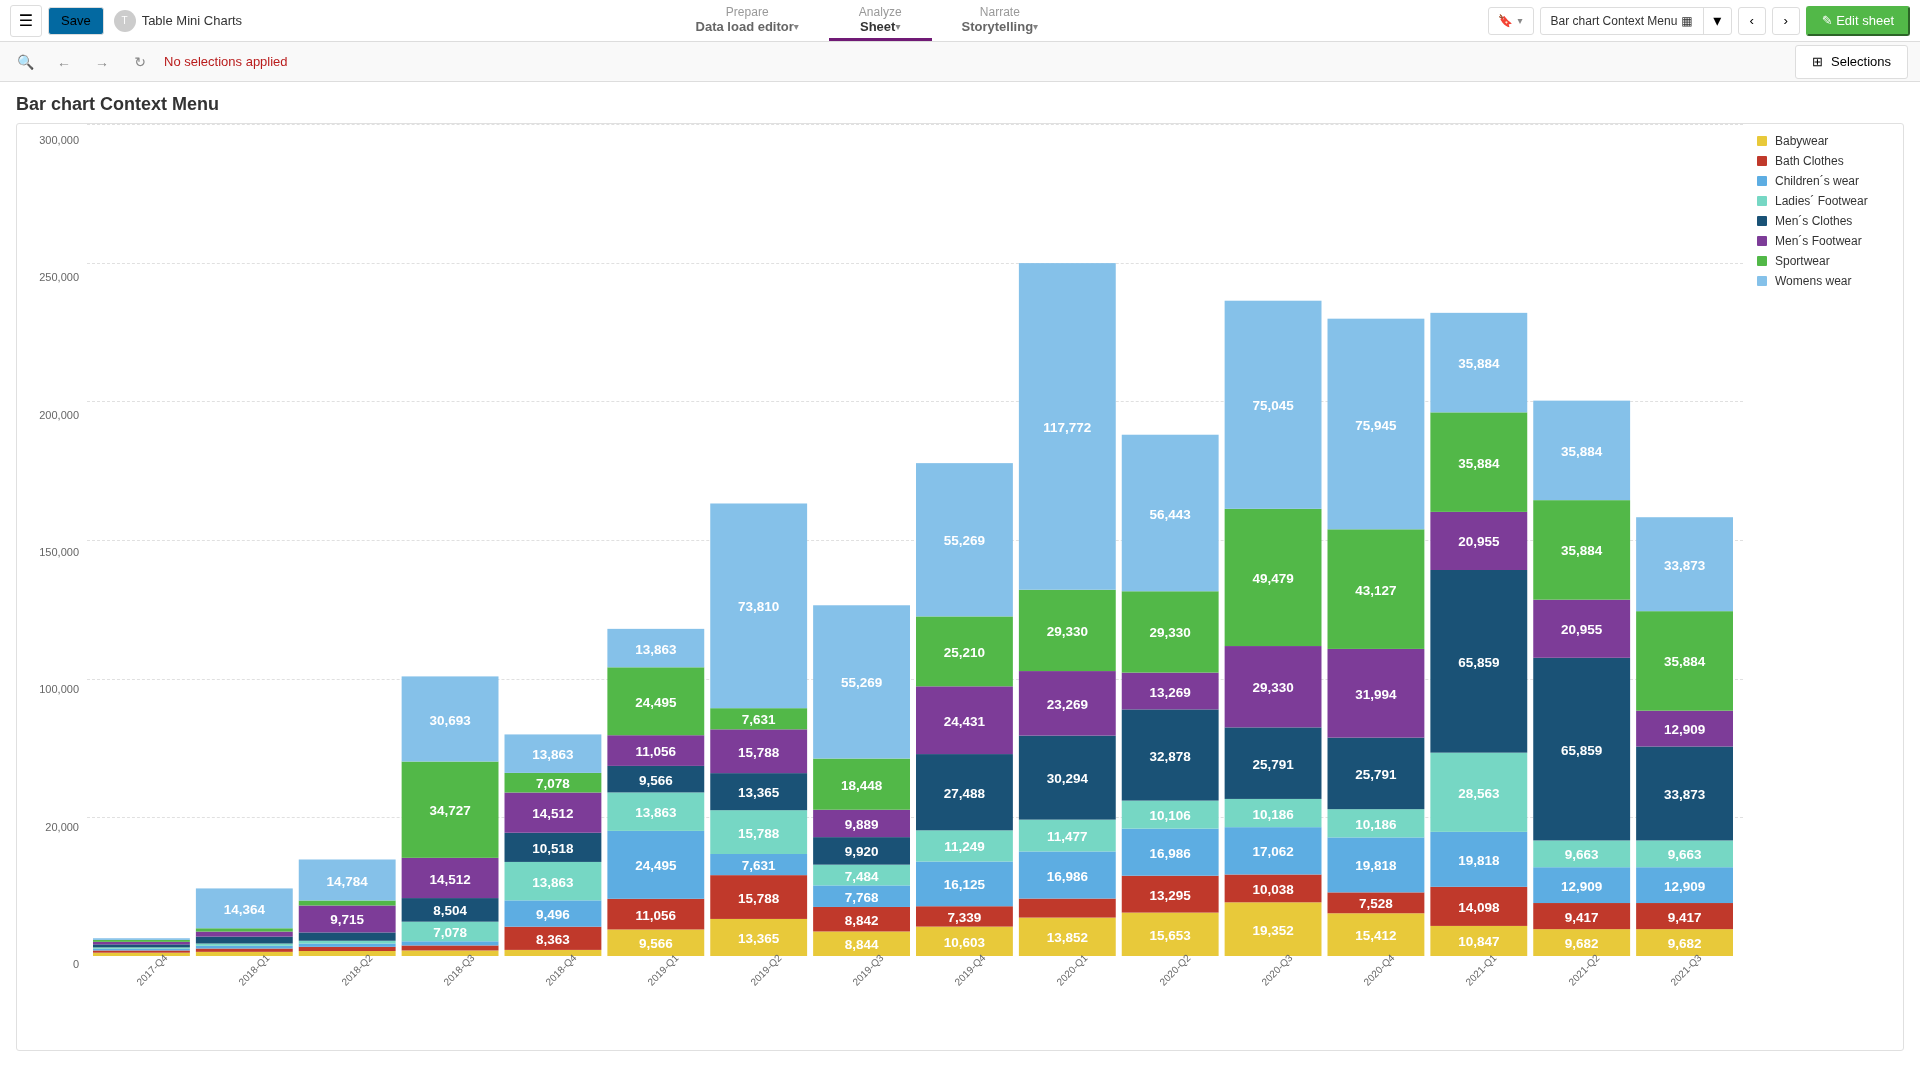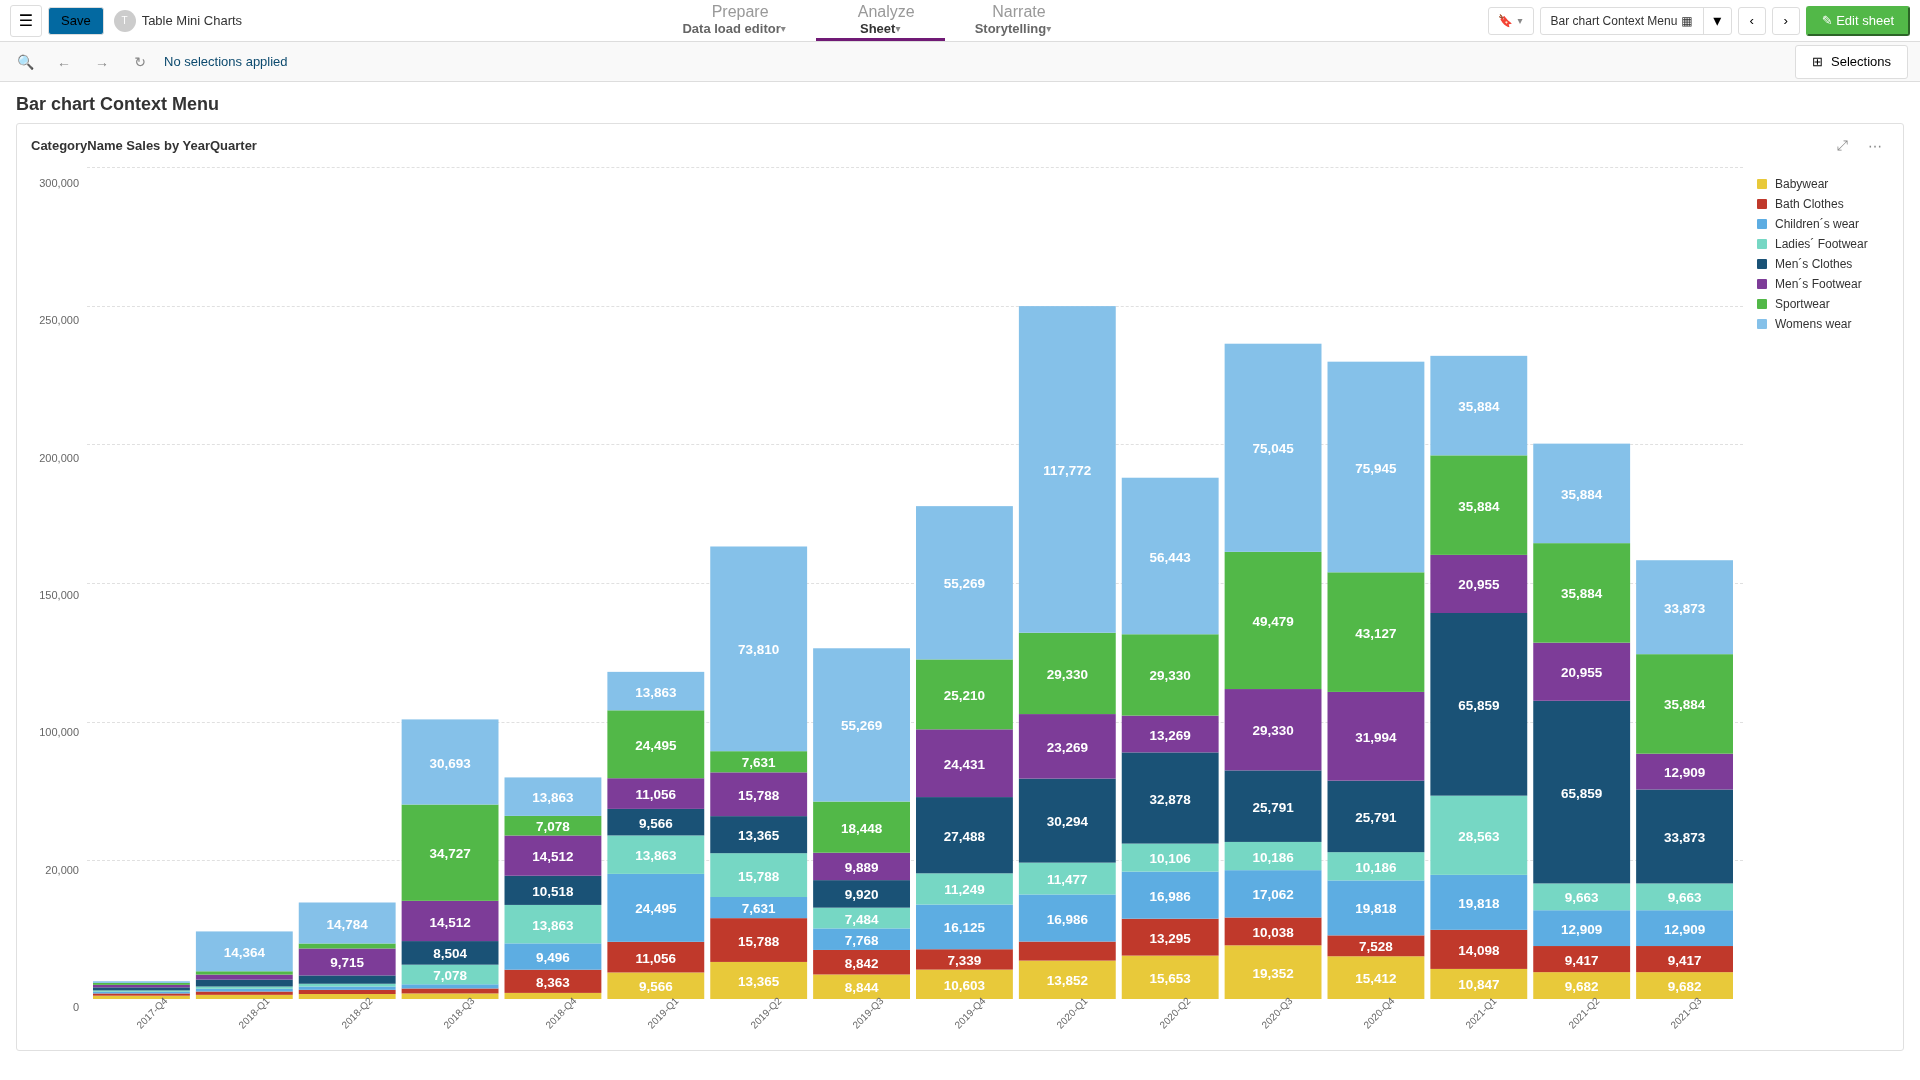--- a/index.html
+++ b/index.html
@@ -12,38 +12,38 @@
     }
     .nav-left { display: flex; align-items: center; gap: 6px; padding: 0 10px; }
     .nav-hamburger { width: 32px; height: 32px; display: flex; align-items: center; justify-content: center; cursor: pointer; border: 1px solid #ddd; border-radius: 3px; }
     .nav-btn { height: 28px; padding: 0 12px; border: 1px solid #ddd; border-radius: 3px; background: #0369a1; cursor: pointer; font-size: 13px; }
     .nav-logo { display: flex; align-items: center; gap: 6px; font-size: 13px; color: #333; padding: 0 4px; }
     .logo-circle { width: 22px; height: 22px; border-radius: 50%; background: #ccc; display: flex; align-items: center; justify-content: center; font-size: 10px; color: #fff; }
     
     .nav-center { display: flex; align-items: stretch; flex: 1; justify-content: center; height: 100%; }
     .nav-section { display: flex; align-items: center; flex-direction: column; justify-content: center; padding: 0 30px; cursor: pointer; font-size: 12px; color: #666; border-bottom: 3px solid transparent; position: relative; }
     .nav-section.active { color: #333; border-bottom: 3px solid #701a75; }
-    .nav-section .section-label { font-size: 16px; color: #999; margin-left: 12px; }
+    .nav-section .section-label { font-size: 12px; color: #999; }
     .nav-section .section-name { font-size: 13px; font-weight: 600; }
     .nav-section-inner { display: flex; align-items: center; }
     
     .nav-right { display: flex; align-items: center; gap: 6px; padding: 0 10px; }
     .nav-right-btn { height: 28px; padding: 0 10px; border: 1px solid #ddd; border-radius: 3px; background: #fff; cursor: pointer; font-size: 12px; display: flex; align-items: center; gap: 4px; }
     .edit-sheet-btn { background: #52b848; color: #fff; border-color: #52b848; padding: 0 14px; height: 30px; border-radius: 3px; cursor: pointer; font-size: 13px; display: flex; align-items: center; gap: 6px; }
     .context-menu-area { display: flex; align-items: center; border: 1px solid #ddd; border-radius: 3px; height: 28px; overflow: hidden; }
     .context-label { padding: 0 10px; font-size: 12px; color: #333; display: flex; align-items: center; gap: 4px; }
     .context-icon-btn { border-left: 1px solid #ddd; height: 100%; width: 28px; display: flex; align-items: center; justify-content: center; cursor: pointer; }
 
     
     .second-bar {
       display: flex; align-items: center; height: 40px;
       background: #f9f9f9; border-bottom: 1px solid #ddd; padding: 0 12px; gap: 10px;
     }
     .second-bar-btn { width: 28px; height: 28px; display: flex; align-items: center; justify-content: center; cursor: pointer; border: 1px solid transparent; border-radius: 3px; font-size: 14px; color: #888; }
-    .no-selections { font-size: 13px; color: #0c4a6e; flex: 1; }
+    .no-selections { font-size: 13px; color: #b91c1c; flex: 1; }
     .selections-btn { display: flex; align-items: center; gap: 8px; padding: 0 16px; height: 34px; border: 1px solid #ddd; border-radius: 3px; cursor: pointer; font-size: 13px; background: #fff; margin-left: auto; }
 
     
     .page-title { font-size: 18px; font-weight: 600; color: #333; padding: 12px 16px 8px; }
 
     
     .chart-container { 
       margin: 0 16px; border: 1px solid #e0e0e0; border-radius: 3px;
       position: relative; height: calc(1080px - 42px - 40px - 50px - 20px);
     }
@@ -151,27 +151,20 @@
   <span class="no-selections">No selections applied</span>
   <div class="selections-btn">
     <span>⊞</span>
     <span>Selections</span>
   </div>
 </div>
 
 <h1 class="page-title">Bar chart Context Menu</h1>
 
 <div class="chart-container">
-  <div class="chart-header">
-    <span class="chart-title">CategoryName Sales by YearQuarter</span>
-    <div class="chart-actions">
-      <span class="chart-action-btn">⤢</span>
-      <span class="chart-action-btn">⋯</span>
-    </div>
-  </div>
 
   <div class="chart-inner">
 
     <div class="chart-yaxis">
       <span>300,000</span>
       <span>250,000</span>
       <span>200,000</span>
       <span>150,000</span>
       <span>100,000</span>
       <span>20,000</span>

